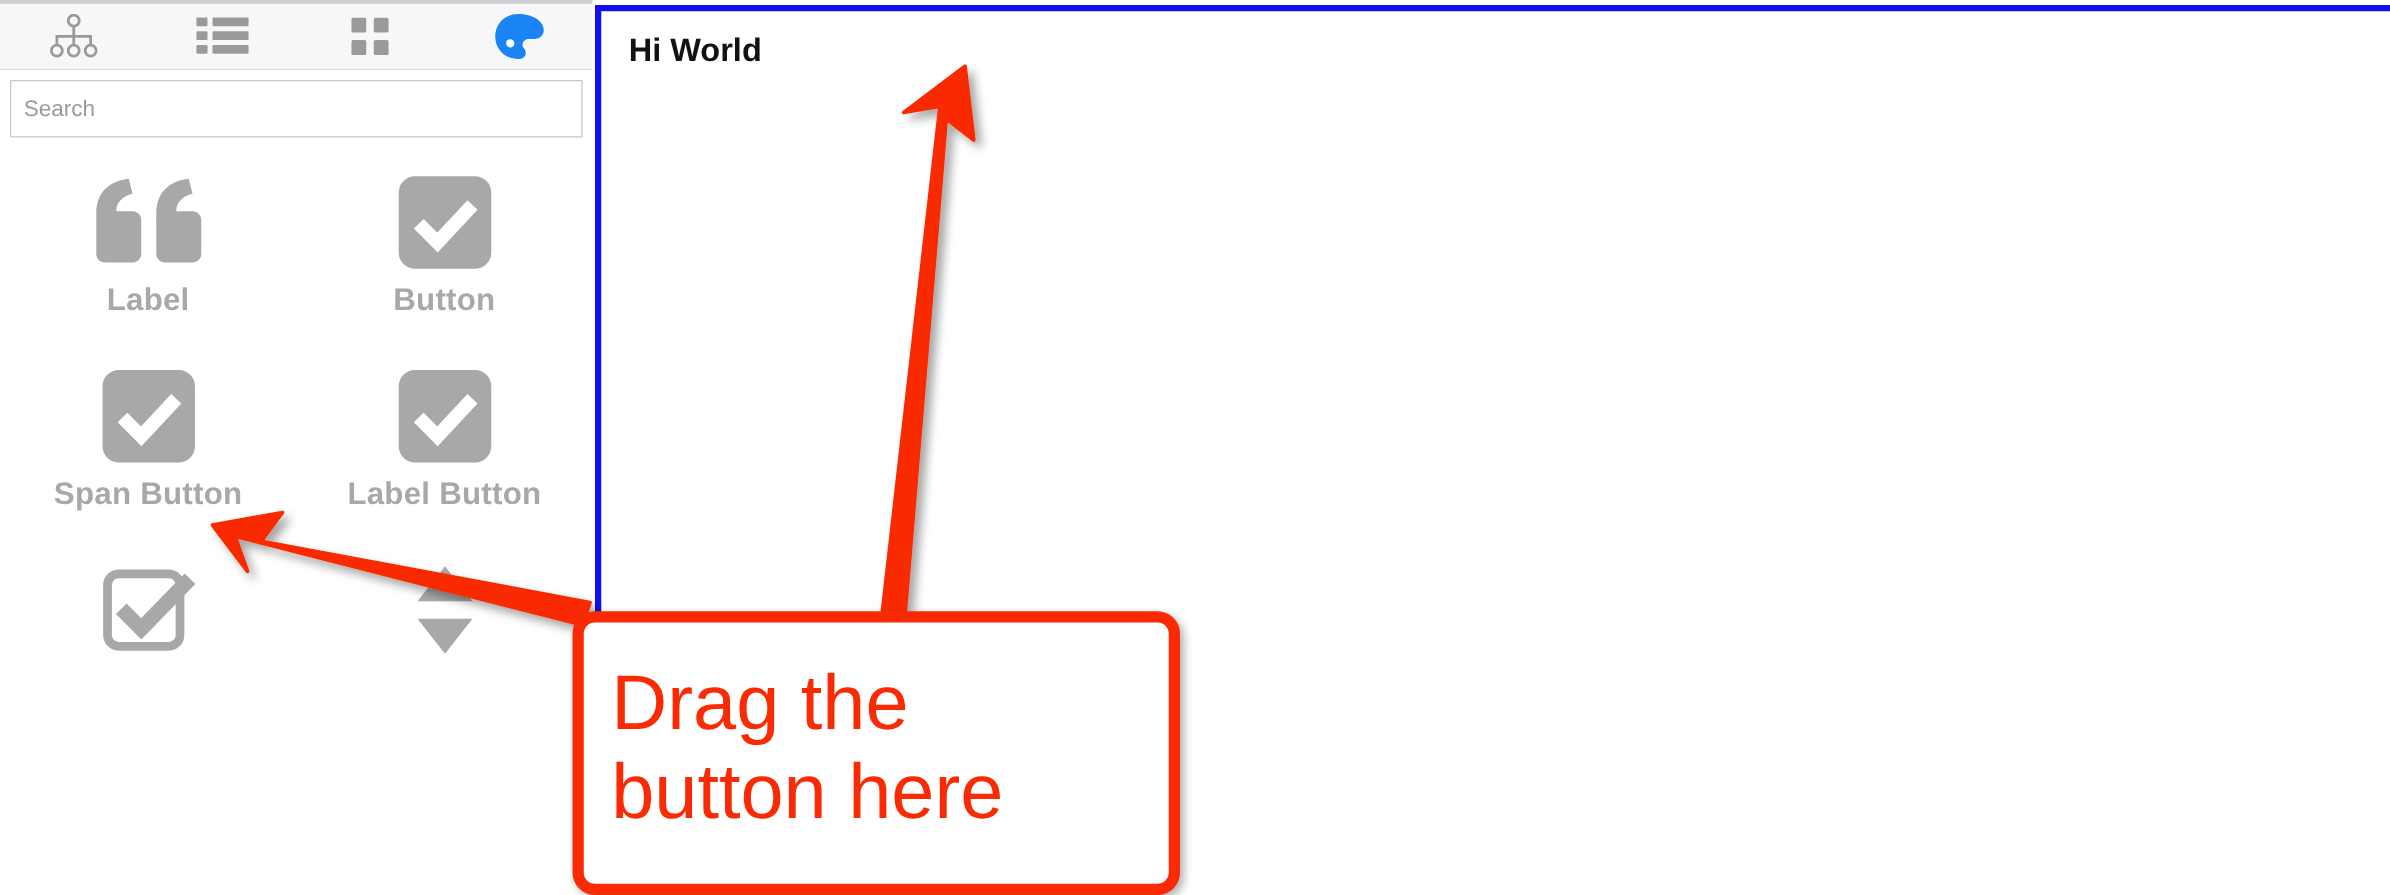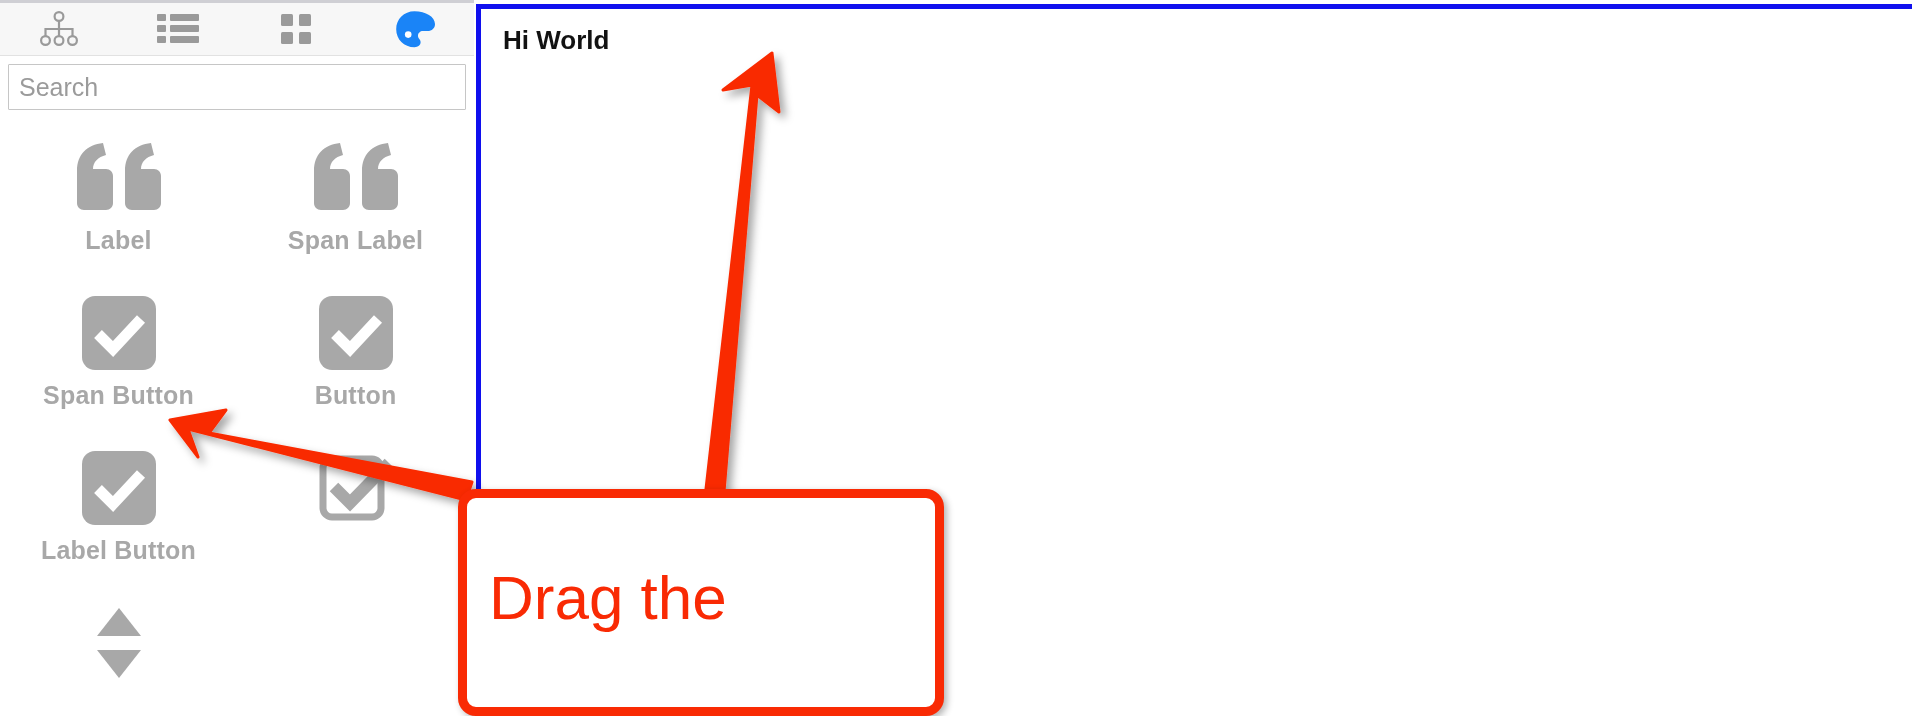--- a/index.html
+++ b/index.html
@@ -46,21 +46,21 @@
   #search-wrap {
     padding: 8px 8px 0 8px;
   }
   #search-input {
     width: 100%;
     height: 46px;
     border: 1px solid #c6c6c6;
     border-radius: 1px;
     background: #fff;
     font-family: "Liberation Sans", sans-serif;
-    font-size: 25px;
+    font-size: 18px;
     color: #333;
     padding: 0 10px;
     outline: none;
   }
   #search-input::placeholder { color: #9b9b9b; }
 
   
   #widget-grid {
     display: flex;
     flex-wrap: wrap;
@@ -221,54 +221,39 @@
                        C7 69 4 66 4 62 Z"></path>
               <path d="M52 30 C52 13 62 4 78 2 L81 14 C73 16 68 21 68 28 L81 28
                        C85 28 88 31 88 35 L88 62 C88 66 85 69 81 69 L59 69
                        C55 69 52 66 52 62 Z"></path>
             </g>
           </svg>
         </div>
         <div class="widget-label">Label</div>
       </div>
 
-      <div class="widget-cell">
-        <div class="widget-icon">
-          <svg width="92" height="74" viewBox="0 0 92 74">
-            <g fill="#a8a8a8">
-              <path d="M4 30 C4 13 14 4 30 2 L33 14 C25 16 20 21 20 28 L33 28
-                       C37 28 40 31 40 35 L40 62 C40 66 37 69 33 69 L11 69
-                       C7 69 4 66 4 62 Z"></path>
-              <path d="M52 30 C52 13 62 4 78 2 L81 14 C73 16 68 21 68 28 L81 28
-                       C85 28 88 31 88 35 L88 62 C88 66 85 69 81 69 L59 69
-                       C55 69 52 66 52 62 Z"></path>
-            </g>
-          </svg>
-        </div>
-        <div class="widget-label">Span Label</div>
-      </div>
 
       <div class="widget-cell">
         <div class="widget-icon">
           <svg width="78" height="78" viewBox="0 0 78 78">
             <rect x="2" y="2" width="74" height="74" rx="13" fill="#a8a8a8"></rect>
             <path d="M18 40 L33 55 L61 25" fill="none" stroke="#ffffff" stroke-width="11" stroke-linecap="butt" stroke-linejoin="miter"></path>
           </svg>
         </div>
-        <div class="widget-label">Span Button</div>
+        <div class="widget-label">Button</div>
       </div>
 
       <div class="widget-cell">
         <div class="widget-icon">
           <svg width="78" height="78" viewBox="0 0 78 78">
             <rect x="2" y="2" width="74" height="74" rx="13" fill="#a8a8a8"></rect>
             <path d="M18 40 L33 55 L61 25" fill="none" stroke="#ffffff" stroke-width="11" stroke-linecap="butt" stroke-linejoin="miter"></path>
           </svg>
         </div>
-        <div class="widget-label">Button</div>
+        <div class="widget-label">Span Button</div>
       </div>
 
       <div class="widget-cell">
         <div class="widget-icon">
           <svg width="78" height="78" viewBox="0 0 78 78">
             <rect x="2" y="2" width="74" height="74" rx="13" fill="#a8a8a8"></rect>
             <path d="M18 40 L33 55 L61 25" fill="none" stroke="#ffffff" stroke-width="11" stroke-linecap="butt" stroke-linejoin="miter"></path>
           </svg>
         </div>
         <div class="widget-label">Label Button</div>
@@ -327,17 +312,18 @@
                  L198 457
                  L170 420
                  L226 410
                  L209 433
                  L472 482 Z" fill="#f92a04" stroke="#f92a04" stroke-width="3" stroke-linejoin="round"></path>
       </g>
     </svg>
 
     <div id="callout">
       <div class="callout-line">Drag the</div>
+      <div class="callout-line">button here</div>
     </div>
 
   </div>
 
 </div>
 
 </body></html>

